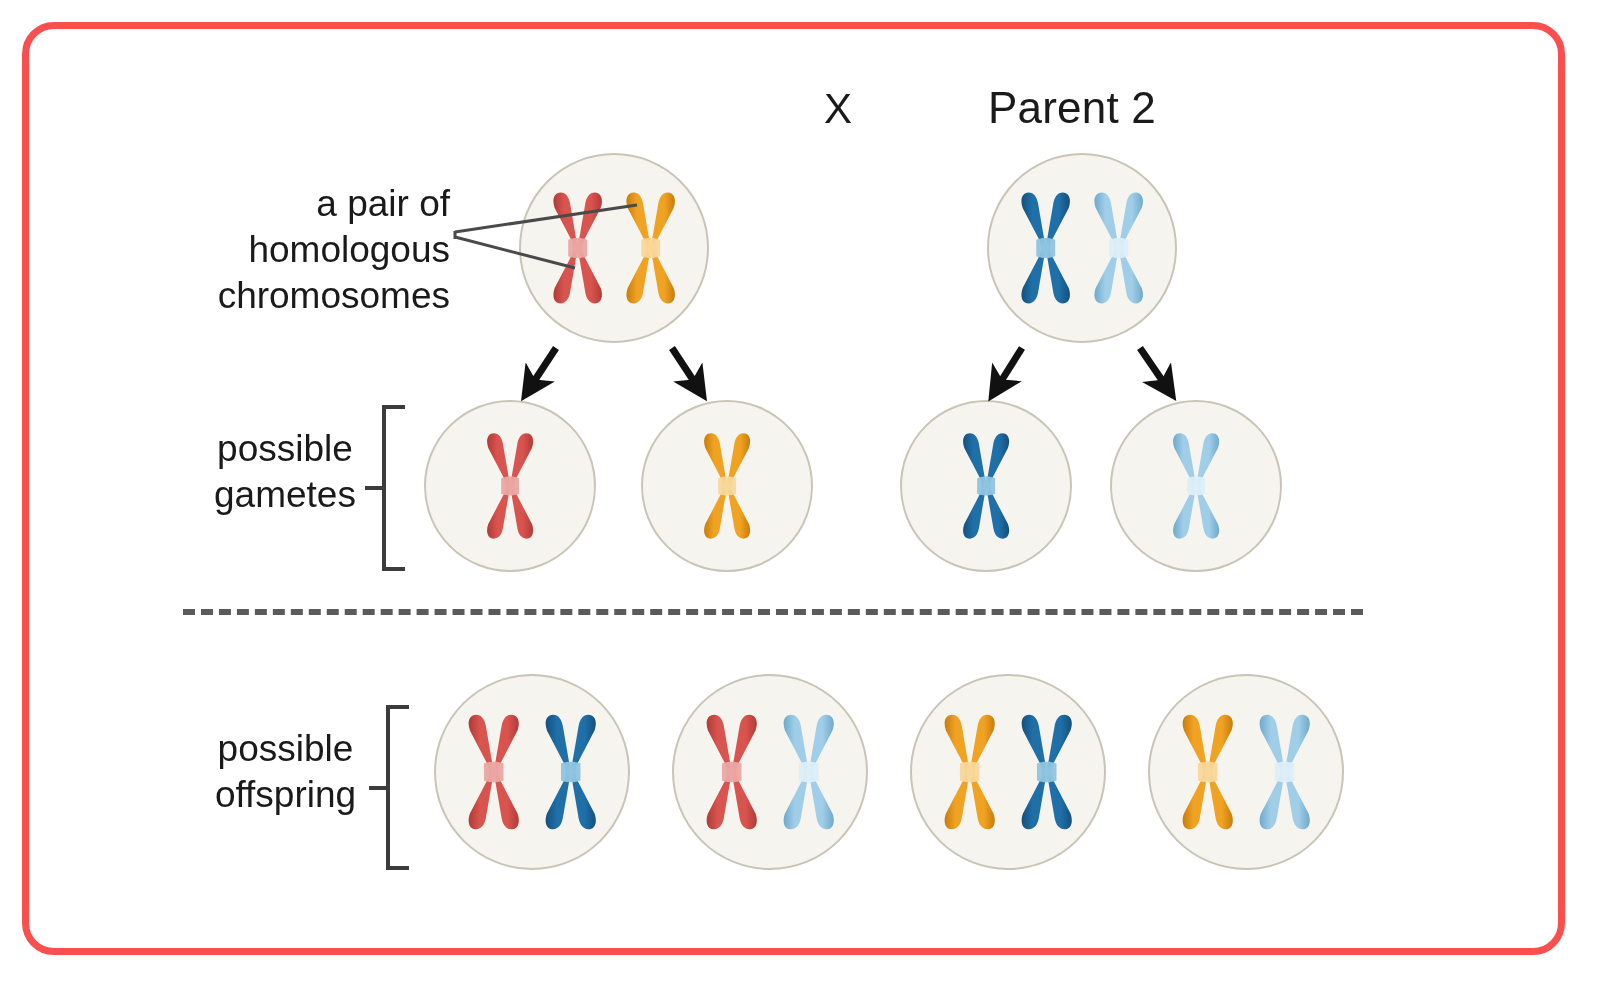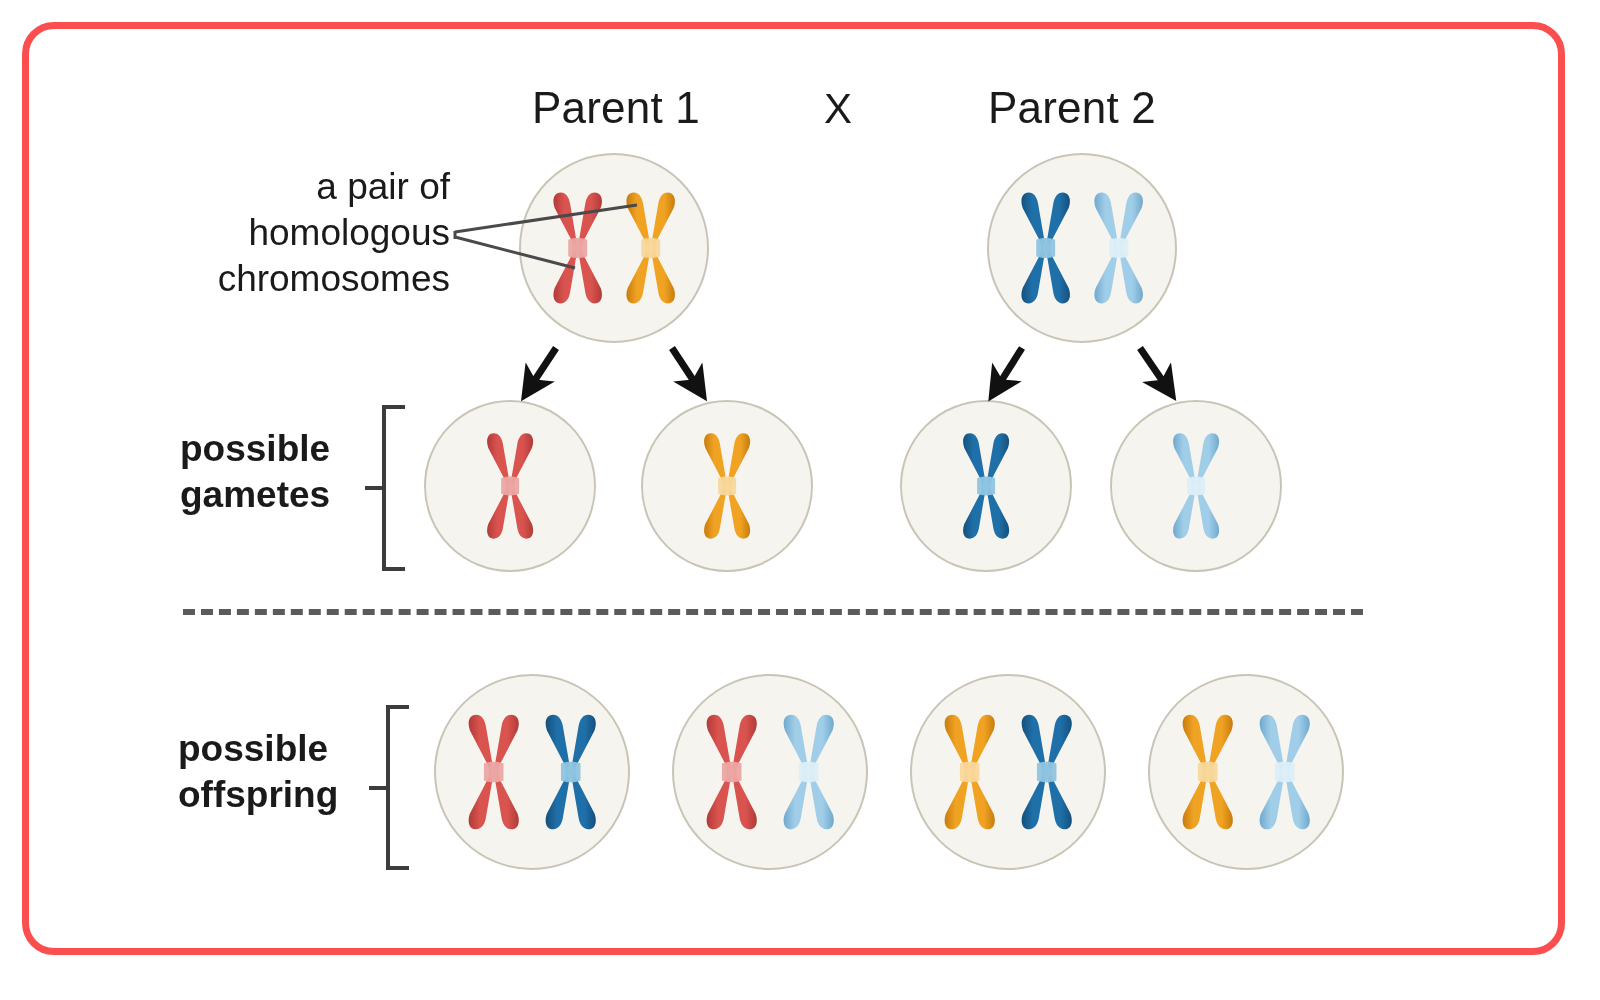--- a/index.html
+++ b/index.html
@@ -54,22 +54,22 @@
   }
 
   
   .side-label {
     position: absolute;
     font-size: 37px;
     line-height: 46px;
     color: #1a1a1a;
     white-space: pre-line;
   }
-  .label-right { text-align: right; }
-  .label-left  { text-align: left; font-weight: bold; }
+  .label-right { text-align: right; margin-top: 17px; }
+  .label-left  { text-align: center; }
 
   
   #separator {
     position: absolute;
     left: 183px;
     top: 609px;
     width: 1180px;
     height: 0;
     border-top: 6px dashed #5b5b5b;
   }
@@ -83,21 +83,20 @@
   }
   .chrom-svg { position: absolute; }
 </style>
 </head>
 <body>
 
 <div id="stage">
 
   <div id="frame"></div>
 
-  <div class="parent-title" style="left:520px; top:83px; width:192px; text-align:center;">Parent 1</div>
 
   <div class="cross-symbol" style="left:824px; top:85px;">X</div>
 
   <div class="parent-title" style="left:988px; top:83px; width:192px; text-align:left;">Parent 2</div>
 
   <div class="side-label label-right" style="left:150px; top:164px; width:300px;">a pair of
 homologous
 chromosomes</div>
 
   <div class="side-label label-left" style="left:180px; top:426px; width:210px;">possible

